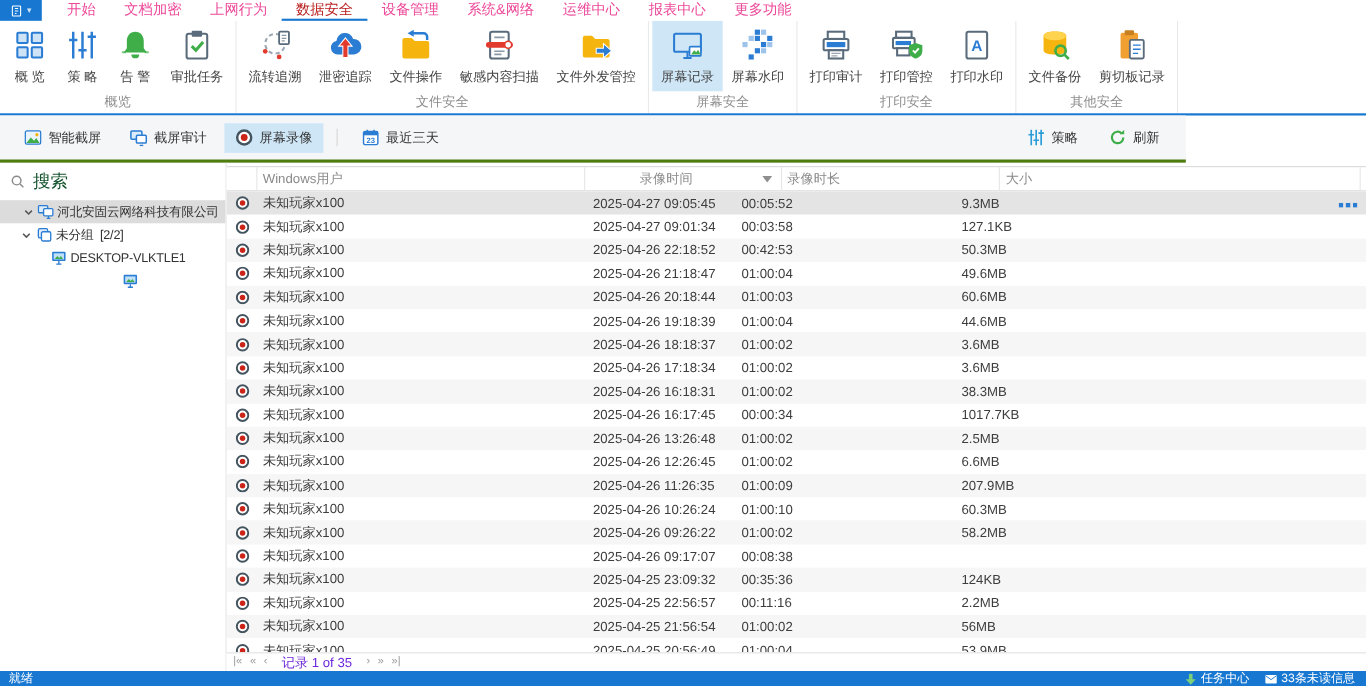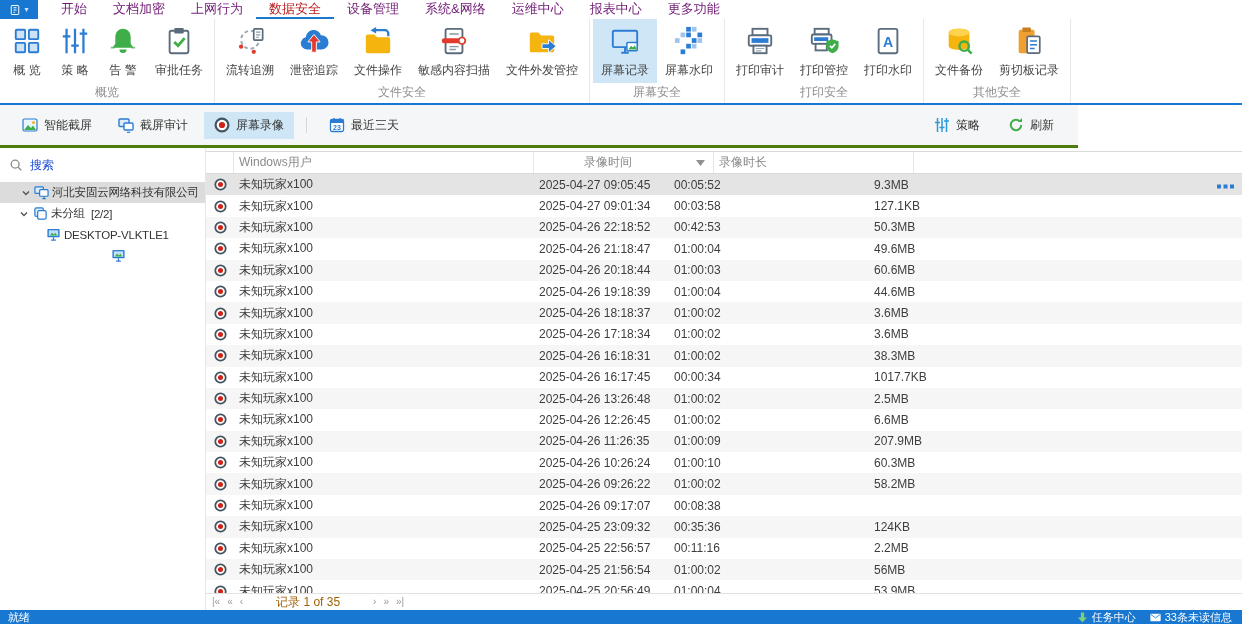--- a/index.html
+++ b/index.html
@@ -7,21 +7,21 @@
   font-family:"Liberation Sans","DejaVu Sans",sans-serif;color:#333}
 .icon{display:inline-flex;align-items:center;justify-content:center;flex:none}
 .icon svg{display:block}
 
 
 #menubar{position:absolute;left:0;top:0;width:1242px;height:19px;display:flex;align-items:stretch;background:#fff}
 .app-btn{width:38px;background:#1777d1;display:flex;align-items:center;justify-content:center;gap:3px;cursor:default}
 .app-btn .icon svg{width:12px;height:12px}
 .app-caret{color:#cfe3f7;font-size:8px;line-height:1}
 .tabs{display:flex;margin-left:10px}
-.tab{height:19px;display:flex;align-items:center;padding:0 13px;font-size:13px;color:#701a75;white-space:nowrap;border-bottom:2px solid transparent}
+.tab{height:19px;display:flex;align-items:center;padding:0 13px;font-size:13px;color:#ec4899;white-space:nowrap;border-bottom:2px solid transparent}
 .tab.active{color:#b91c1c;border-bottom-color:#1777d1}
 
 
 #ribbon{position:absolute;left:0;top:19px;width:1242px;height:84px;display:flex;background:#fff}
 .rgroup{display:flex;flex-direction:column;border-right:1px solid #e9e9e9;padding:0 3px}
 .rbuttons{display:flex;flex:1;align-items:stretch}
 .rbtn{display:flex;flex-direction:column;align-items:center;justify-content:flex-start;padding:6px 8px 2px;gap:5px;min-width:46px}
 .rbtn.active{background:#cfe6f7}
 .rbtn .icon{width:32px;height:32px}
 .rbtn .icon svg{width:30px;height:30px}
@@ -36,21 +36,21 @@
 .tbtn{display:flex;align-items:center;gap:6px;padding:5px 10px;font-size:12px;color:#333;white-space:nowrap}
 .tbtn.active{background:#cfe6f7}
 .tbtn .icon svg{width:16px;height:16px}
 .tdivider{width:1px;height:16px;background:#d8d8d8;margin:0 6px}
 
 
 #content{position:absolute;left:0;top:148px;width:1242px;height:462px;background:#fff}
 #sidebar{position:absolute;left:0;top:0;width:205px;height:100%}
 #searchbox{position:absolute;left:4px;top:6px;width:196px;height:22px;display:flex;align-items:center;gap:7px;padding-left:5px}
 #searchbox .icon svg{width:14px;height:14px}
-.search-placeholder{color:#1d4ed8;font-size:12px}
+.search-placeholder{color:#14532d;font-size:16px}
 #tree{position:absolute;left:0;top:34px;width:205px}
 .tnode{display:flex;align-items:center;height:21px;font-size:11.5px;color:#333;white-space:nowrap;overflow:hidden;gap:3px;letter-spacing:-0.2px}
 .tnode.selected{background:#dcdcdc}
 .tcaret{width:13px;display:inline-flex;justify-content:center}
 .tcaret svg{width:10px;height:10px}
 .tnode .icon svg{width:15px;height:15px}
 .tsuffix{margin-left:3px}
 
 #tablearea{position:absolute;left:205px;top:0;right:0;bottom:0;border-left:1px solid #e6e6e6}
 #thead{position:absolute;left:0;top:3px;right:0;height:23px;border-top:1px solid #d9d9d9;border-bottom:1px solid #d9d9d9;display:flex;background:#fff}
@@ -62,21 +62,21 @@
 .trow{display:flex;align-items:center;height:21.4px;font-size:12px;color:#3d3d3d}
 .trow.alt{background:#f6f6f6}
 .trow.selected{background:#e4e4e4}
 .cell{padding-left:5px;white-space:nowrap;overflow:hidden}
 .c0{width:28px;display:flex;justify-content:center;padding-left:0}
 .c0 svg{width:13px;height:13px}
 .c1{width:300px}.c2{width:135px}.c3{width:200px}.c4{width:330px}
 .c5{flex:1;display:flex;justify-content:flex-end;padding-right:8px;align-items:center}
 .more svg{width:17px;height:5px}
 #pager{position:absolute;left:0;bottom:0;right:0;height:17px;background:#fff;border-top:1px solid #e2e2e2;display:flex;align-items:center;font-size:10px;color:#999;padding-left:6px;gap:7px}
-.pager-label{font-size:12px;color:#a16207;margin:0 26px;white-space:nowrap}
+.pager-label{font-size:12px;color:#6d28d9;margin:0 6px;white-space:nowrap}
 .pager-btn{line-height:1}
 
 
 #statusbar{position:absolute;left:0;top:610px;width:1242px;height:14px;background:#1777d1;color:#fff;font-size:11px;line-height:14px;display:flex;align-items:center}
 #status-left{margin-left:8px}
 #status-right{margin-left:auto;display:flex;align-items:center;gap:14px;margin-right:10px}
 .status-item{display:flex;align-items:center;gap:4px}
 .status-item .icon svg{width:11px;height:11px}
 </style>
 </head>
@@ -455,20 +455,23 @@
           <span class="hlabel">录像时间</span>
           <span class="sorticon">
             <svg viewBox="0 0 9 6">
               <path d="M0 0h9L4.5 6z" fill="#8f8f8f"></path>
             </svg>
           </span>
         </div>
         <div class="hcell" style="width: 200px;">
           <span class="hlabel">录像时长</span>
         </div>
+        <div class="hcell" style="width: 330px;">
+          <span class="hlabel">大小</span>
+        </div>
         <div class="hcell last" style="width: 44px; flex: 1 1 0%;"></div>
       </div>
     <div id="tbody">
         <div class="trow alt selected">
           <div class="cell c0">
             <svg viewBox="0 0 16 16">
               <circle cx="8" cy="8" r="6.4" fill="#fff" stroke="#44545f" stroke-width="2.2"></circle>
               <circle cx="8" cy="8" r="3.1" fill="#cc2418"></circle>
             </svg>
           </div>

